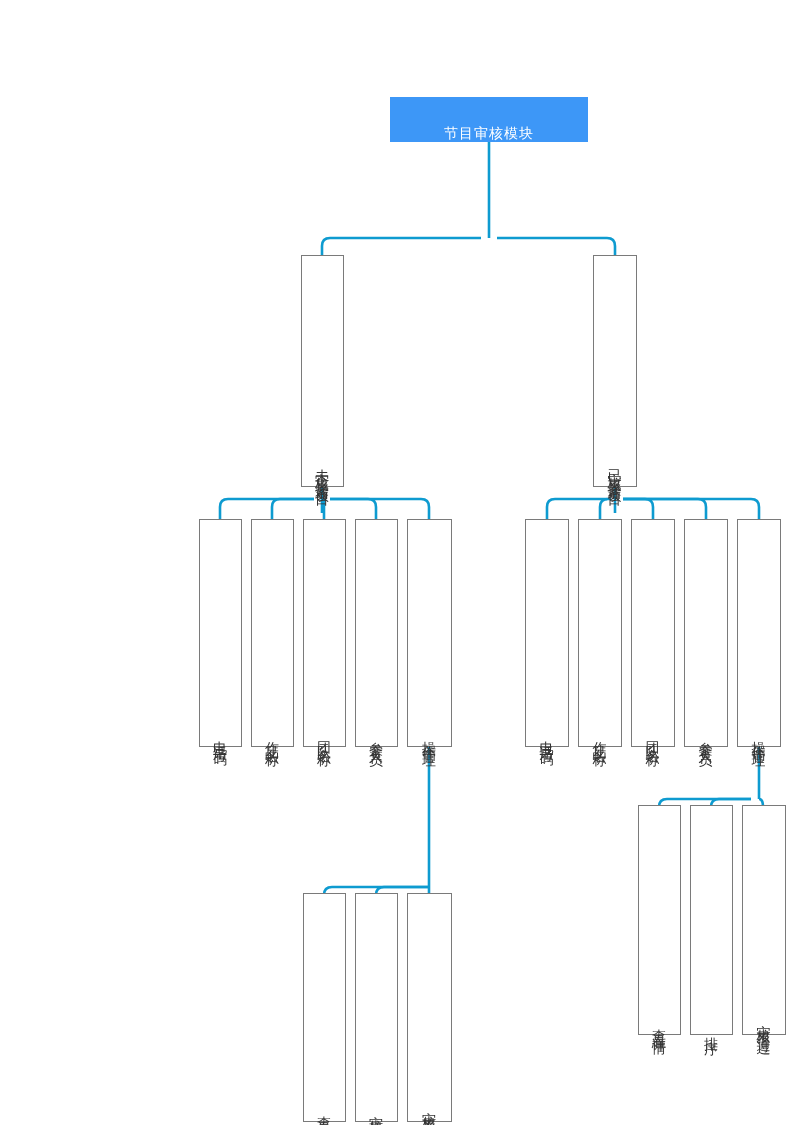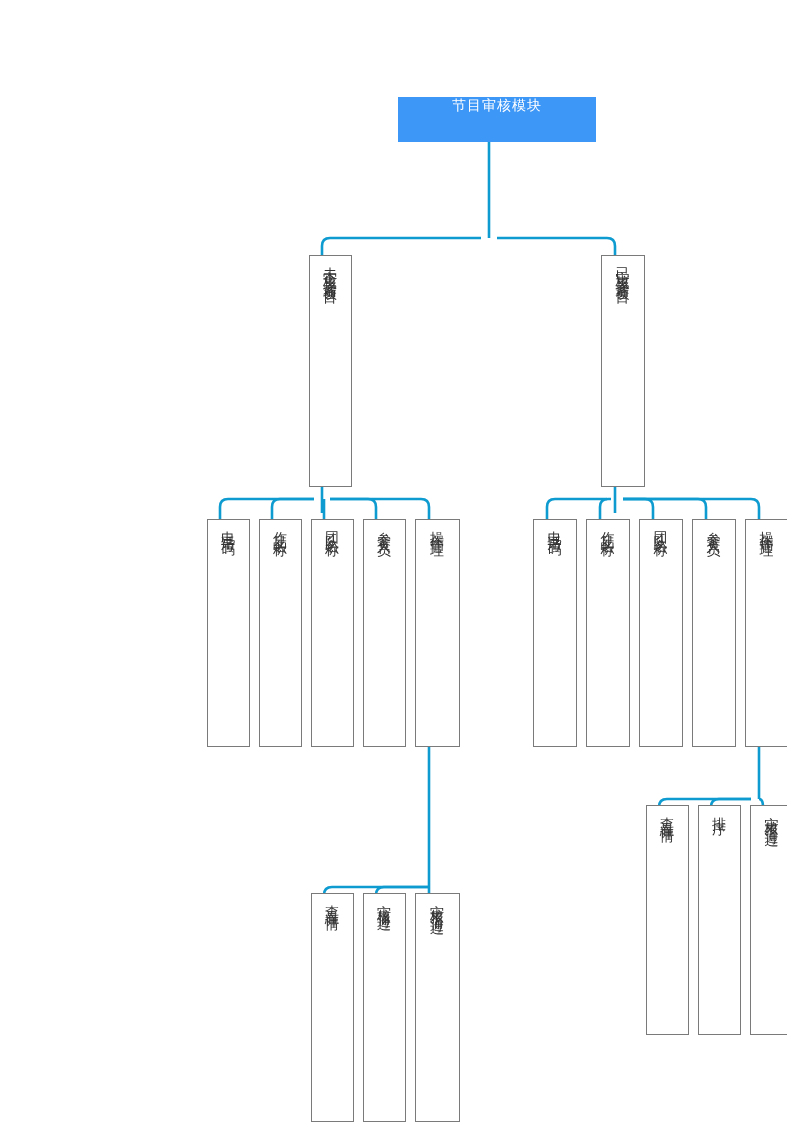--- a/index.html
+++ b/index.html
@@ -23,24 +23,23 @@
     left: 0;
     top: 0;
     width: 787px;
     height: 1125px;
     pointer-events: none;
   }
   .node {
     position: absolute;
     box-sizing: border-box;
     display: flex;
-    align-items: flex-start;
+    align-items: flex-end;
     justify-content: center;
     text-align: center;
-    margin-left: 8px;
   }
   
   .node.root {
     background: #3d97f7;
     border: none;
     color: #ffffff;
     font-size: 14px;
     letter-spacing: 1px;
     line-height: 1.2;
   }

